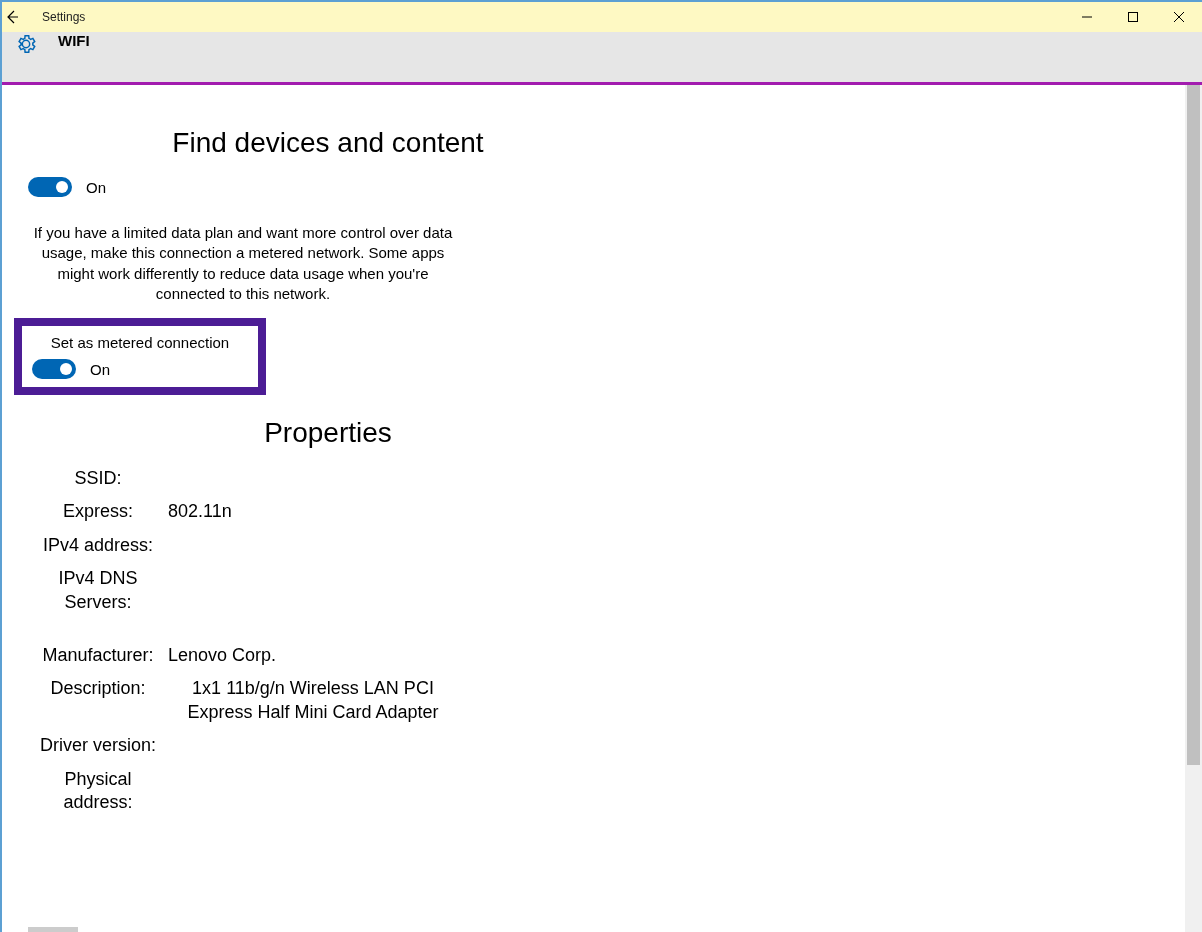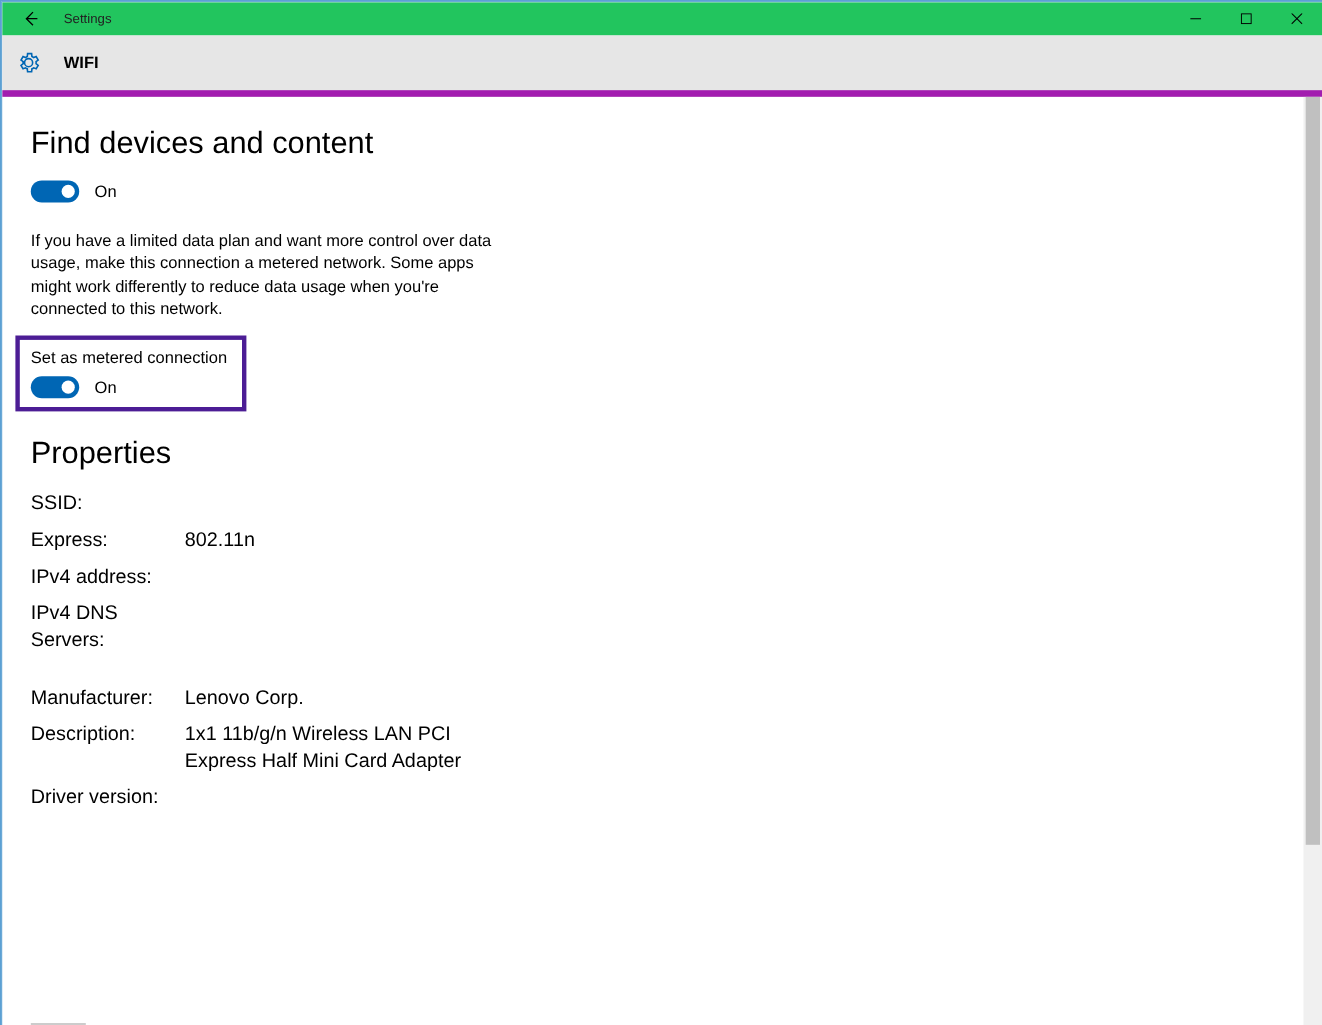--- a/index.html
+++ b/index.html
@@ -10,24 +10,24 @@
     color: #000;
     background: #fff;
     width: 1202px;
     height: 932px;
     overflow: hidden;
     border: 1px solid #5ca0d3;
     box-sizing: border-box;
   }
   .titlebar {
     height: 30px;
-    background: #22c55e;
-    display: flex;
-    align-items: center;
-    padding: 0 0 0 16px;
+    background: #fef9c3;
+    display: flex;
+    align-items: center;
+    padding: 0 0 0 0;
     position: relative;
     border-bottom: none;
   }
   .titlebar .back-btn {
     width: 20px;
     height: 20px;
     display: flex;
     align-items: center;
     justify-content: center;
     margin-right: 20px;
@@ -47,45 +47,45 @@
     width: 46px;
     height: 30px;
     display: flex;
     align-items: center;
     justify-content: center;
   }
   .subheader {
     height: 50px;
     background: #e6e6e6;
     display: flex;
-    align-items: center;
     padding-left: 12px;
-    border-bottom: 6px solid #a21caf;
+    border-bottom: 3px solid #a21caf;
   }
   .subheader .gear {
     width: 24px;
     height: 24px;
     display:flex;
     align-items:center;
     justify-content:center;
     margin-right: 20px;
   }
   .subheader .subtitle {
     font-size: 15px;
     font-weight: 600;
     color: #000;
   }
   .scroll-area {
     position: relative;
     height: calc(932px - 30px - 50px - 2px);
     overflow: hidden;
   }
   .content {
-    padding: 20px 26px;
+    padding: 36px 26px;
     max-width: 600px;
+    text-align: center;
   }
   h2 {
     font-weight: 400;
     font-size: 28px;
     margin: 6px 0 18px 0;
     color: #000;
   }
   .desc {
     font-size: 15px;
     color: #000;
@@ -117,25 +117,25 @@
     background: #fff;
   }
   .toggle-label {
     font-size: 15px;
   }
   .sub-label {
     font-size: 15px;
     margin-bottom: 8px;
   }
   .highlight-box {
-    border: 4px solid #4c1d95;
+    border: 8px solid #4c1d95;
     padding: 8px 10px 8px 0;
     margin-left: -14px;
     margin-bottom: 22px;
-    width: 210px;
+    width: 252px;
     box-sizing: border-box;
   }
   .highlight-box .sub-label { margin-left: 10px; }
   .highlight-box .toggle-row { margin-left: 10px; margin-bottom: 0; }
   .props-table {
     font-size: 18px;
     line-height: 1.3;
   }
   .props-row {
     display: flex;
@@ -260,20 +260,24 @@
         <div class="props-val">Lenovo Corp.</div>
       </div>
       <div class="props-row">
         <div class="props-key">Description:</div>
         <div class="props-val">1x1 11b/g/n Wireless LAN PCI Express Half Mini Card Adapter</div>
       </div>
       <div class="props-row">
         <div class="props-key">Driver version:</div>
         <div class="props-val"></div>
       </div>
+      <div class="props-row">
+        <div class="props-key">Physical address:</div>
+        <div class="props-val"></div>
+      </div>
     </div>
   </div>
 
   <div class="gray-box"></div>
 
   <div class="scrollbar-track">
     <div class="scrollbar-thumb"></div>
   </div>
 </div>
 

